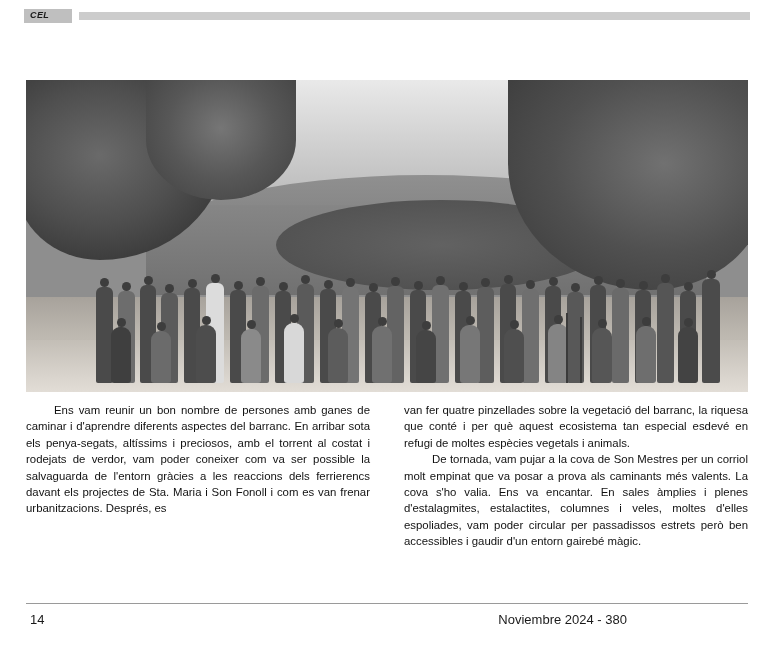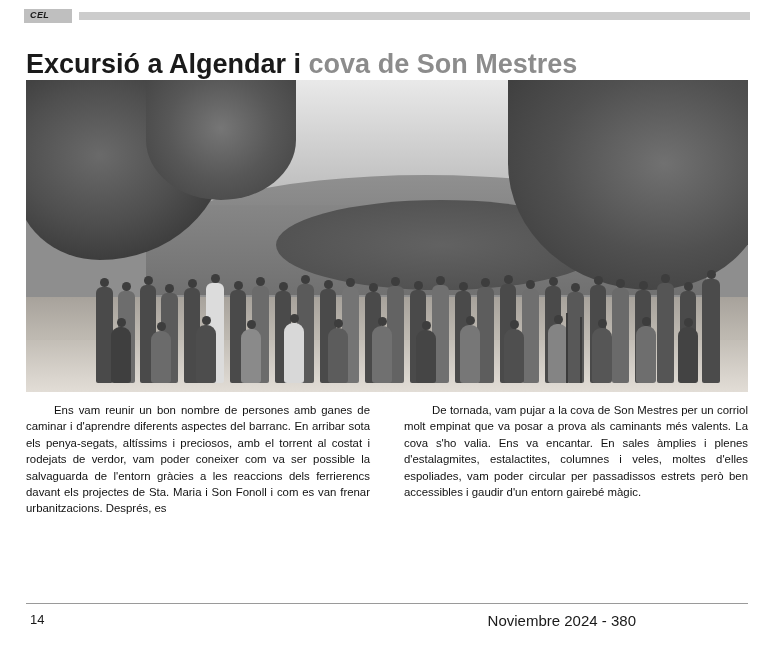--- a/index.html
+++ b/index.html
@@ -190,39 +190,38 @@
   }
   .footer-page {
     position: absolute;
     left: 30px;
     top: 612px;
     font-size: 13px;
     color: #1a1a1a;
   }
   .footer-issue {
     position: absolute;
-    right: 16px;
+    right: 25px;
     top: 612px;
-    font-size: 15px;
+    font-size: 13px;
     color: #1a1a1a;
     text-align: right;
   }
 </style>
 </head>
 <body>
 
 <div class="page">
 
   <div class="header-band">
     <div class="header-tab"></div>
     <div class="header-tab-label">CEL</div>
     <div class="header-rule"></div>
   </div>
 
-  <h1 class="title"><span class="part-dark">Excursió a Algendar i </span><span class="part-grey">cova de Son Mestres</span></h1>
 
   <div class="photo">
     <div class="sky"></div>
     <div class="hillside"></div>
     <div class="bush-mid"></div>
     <div class="tree-left"></div>
     <div class="tree-left2"></div>
     <div class="tree-right"></div>
     <div class="ground"></div>
     <div class="ground-rock"></div>
@@ -358,20 +357,21 @@
       <div class="pole" style="left:510px;bottom:0;height:70px;"></div>
       <div class="pole" style="left:524px;bottom:0;height:66px;"></div>
     </div>
   </div>
 
   <div class="col col-left">
     <p class="indent">Ens vam reunir un bon nombre de persones amb ganes de caminar i d'aprendre  diferents aspectes del barranc. En arribar sota els penya-segats, altíssims i preciosos, amb el torrent al costat i rodejats de verdor, vam poder coneixer com va ser possible la salvaguarda de l'entorn gràcies a les reaccions dels ferrierencs davant els projectes de Sta. Maria i Son Fonoll i com es van frenar urbanitzacions. Després, es</p>
   </div>
 
   <div class="col col-right">
+    <p>van fer quatre pinzellades sobre la vegetació del barranc, la riquesa que conté i per què aquest ecosistema tan especial esdevé en refugi de moltes espècies vegetals i animals.</p>
     <p class="indent">De tornada, vam pujar a la cova de Son Mestres per un corriol molt empinat que va posar a prova als caminants més valents. La cova s'ho valia. Ens va encantar. En sales àmplies i plenes d'estalagmites, estalactites, columnes i veles, moltes d'elles espoliades, vam poder circular per passadissos estrets però ben accessibles i gaudir d'un entorn gairebé màgic.</p>
   </div>
 
   <div class="footer-rule"></div>
   <div class="footer-page">14</div>
   <div class="footer-issue">Noviembre 2024 - 380</div>
 
 </div>
 
 </body></html>

